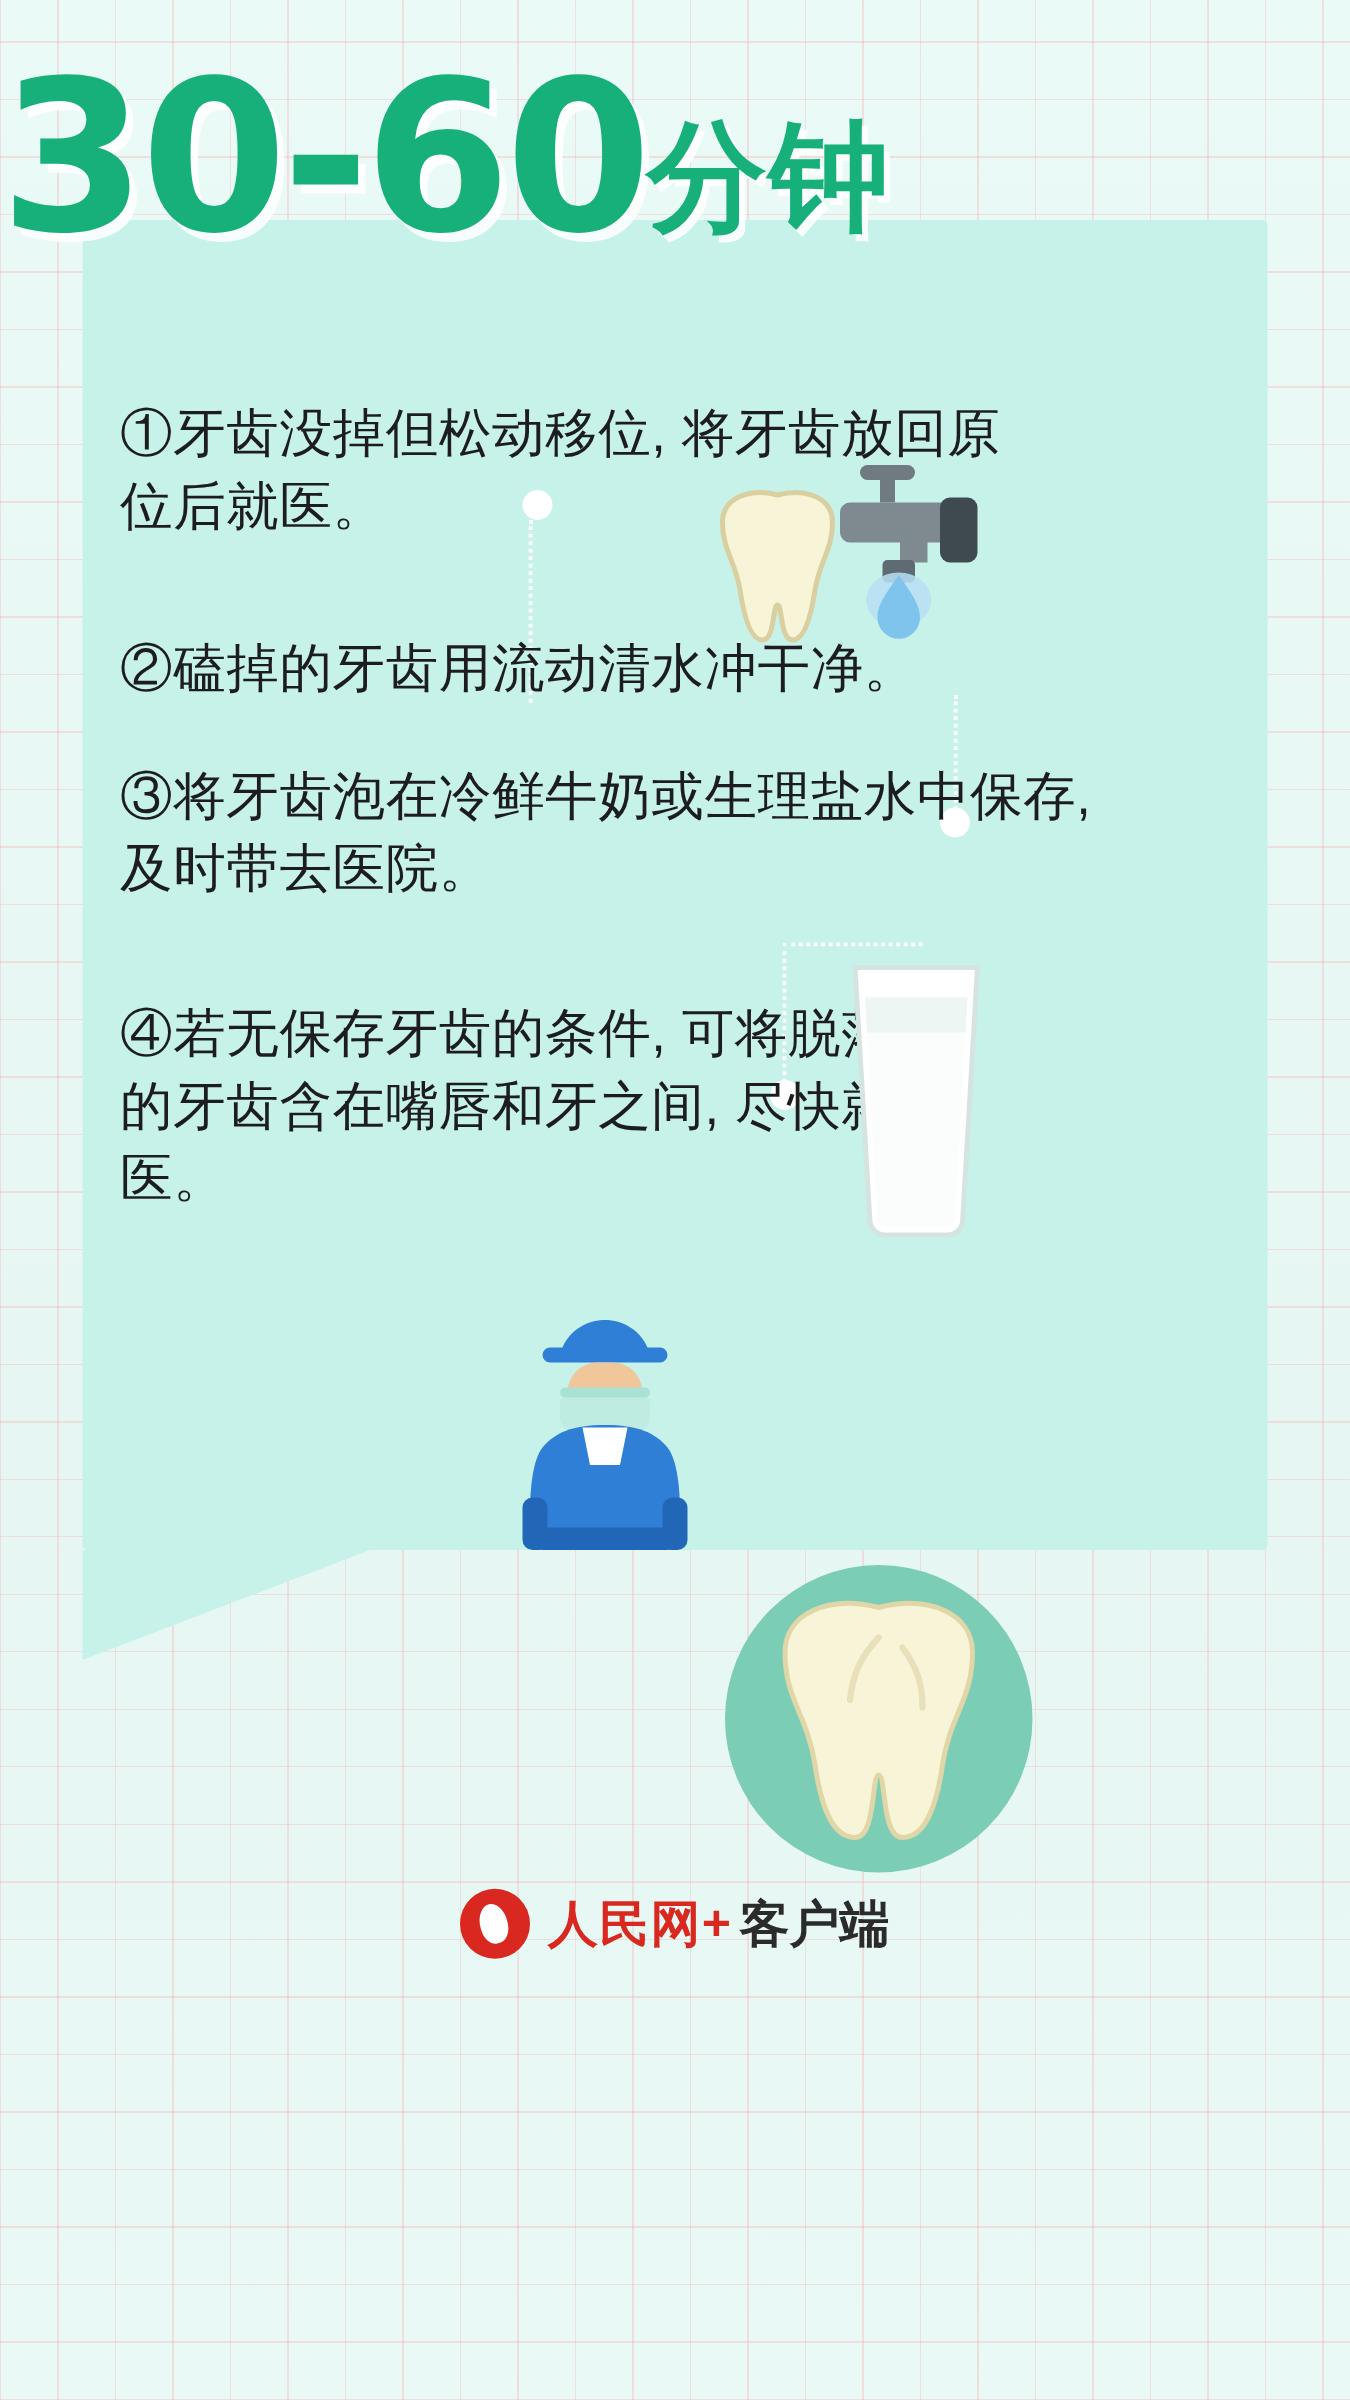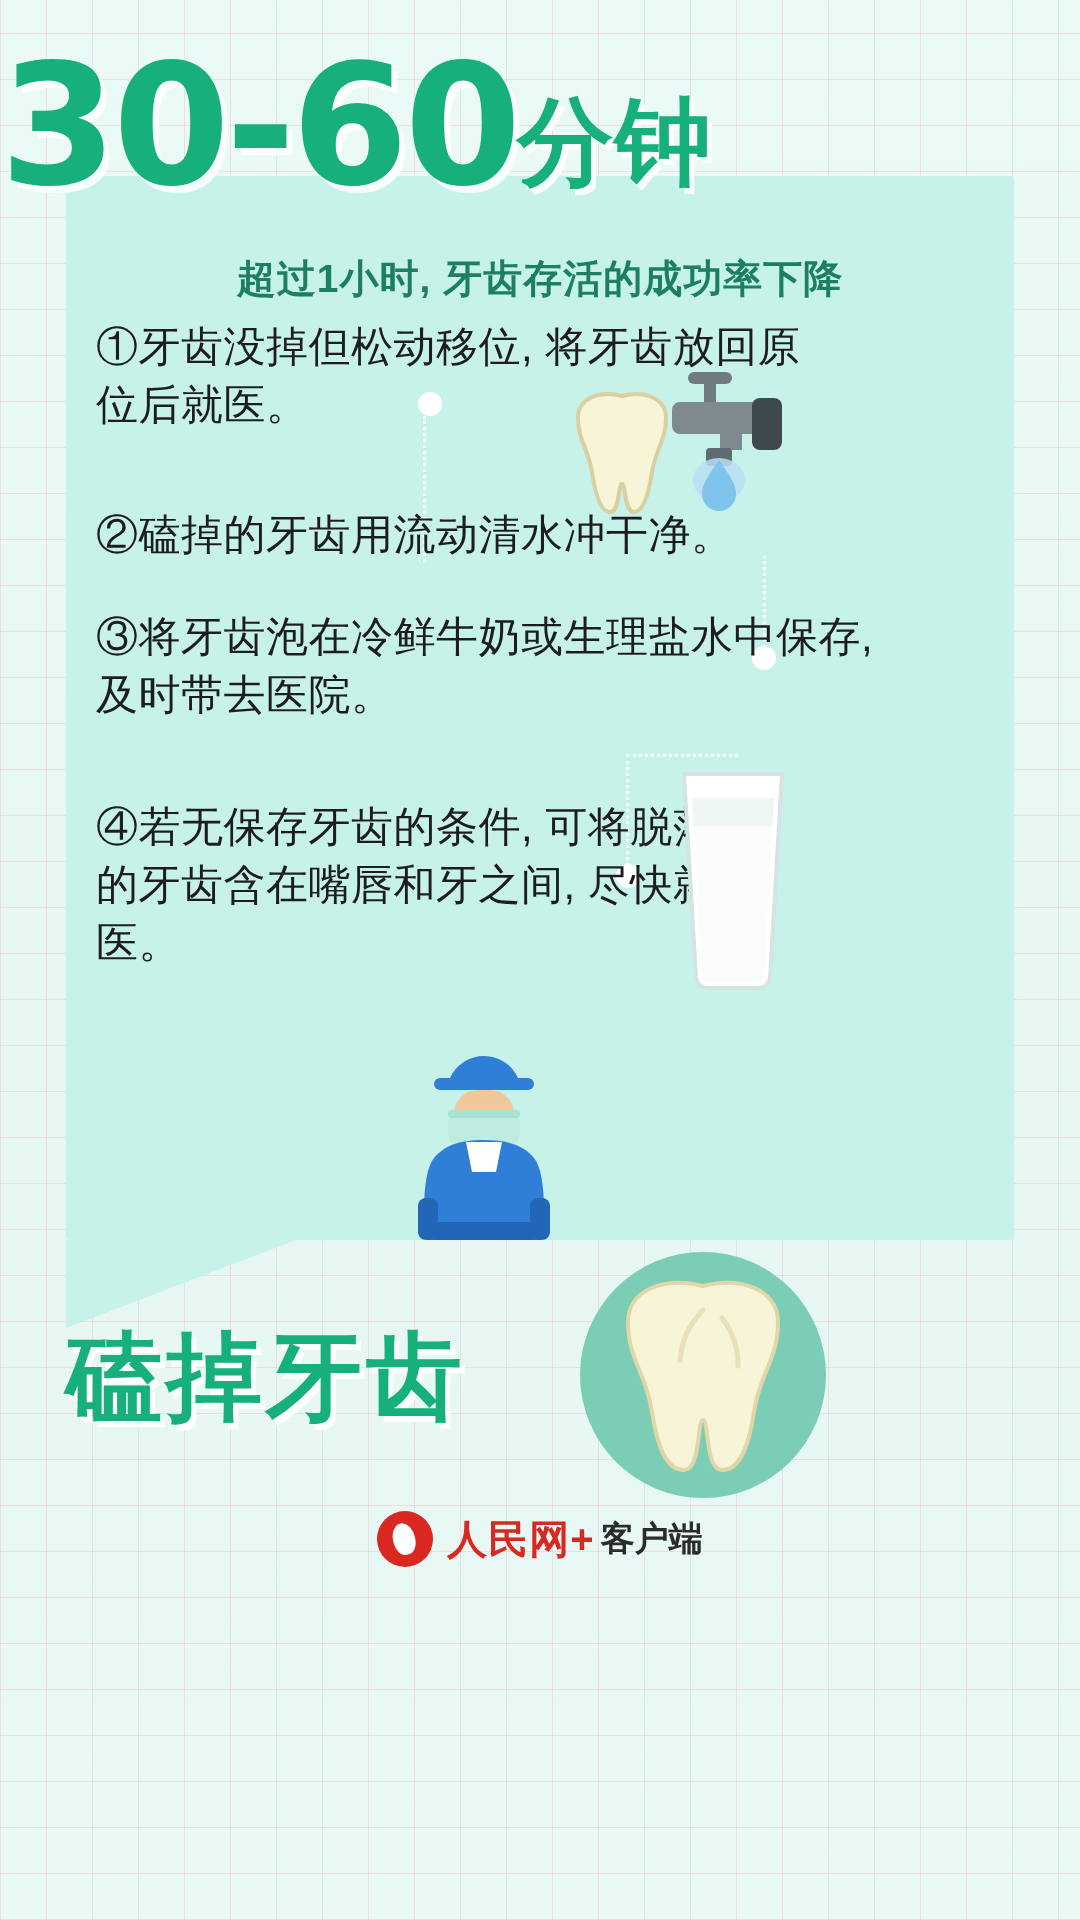--- a/index.html
+++ b/index.html
@@ -231,21 +231,21 @@
     border-radius: 50%;
     background: #d8281f;
   }
   .footer-text {
     font-size: 40px;
     font-weight: bold;
     color: #d8281f;
     letter-spacing: 1px;
   }
   .footer-plus { color: #d8281f; font-weight: bold; }
-  .footer-sub { color: #2b2b2b; font-size: 34px; font-weight: bold; margin-left: 6px; }
+  .footer-sub { color: #2b2b2b; font-size: 40px; font-weight: bold; margin-left: 6px; }
 
   
   .wm {
     position: absolute;
     left: 0; top: 1880px;
     width: 1080px; height: 40px;
     z-index: 1;
   }
 </style>
 </head>
@@ -253,21 +253,20 @@
 
 <div class="poster">
 
   <div class="card"></div>
   <div class="card-tail"></div>
 
   <div class="headline">
     <span class="num">30-60</span><span class="unit">分钟</span>
   </div>
 
-  <div class="subtitle">超过1小时, 牙齿存活的成功率下降</div>
 
   <div class="dots" style="left:418px; top:392px; width:30px; height:170px;">
     <div class="dot" style="left:0; top:0;"></div>
     <div class="line" style="top:24px; height:146px;"></div>
   </div>
   <div class="dots" style="left:758px; top:556px; width:30px; height:120px;">
     <div class="line" style="top:0; height:92px;"></div>
     <div class="dot" style="left:-6px; top:90px;"></div>
   </div>
   <div class="dots" style="left:622px; top:754px; width:130px; height:138px;">
@@ -324,21 +323,20 @@
   </div>
 
   <div class="circle-tooth">
     <svg width="170" height="200" viewBox="0 0 170 200">
       <path d="M10,48 C10,16 46,2 85,12 C124,2 160,16 160,48 C160,86 142,98 136,138 C131,172 122,196 104,196 C87,196 91,146 85,146 C79,146 83,196 66,196 C48,196 39,172 34,138 C28,98 10,86 10,48 Z" fill="#f7f4d8" stroke="#e0d6a8" stroke-width="4"></path>
       <path d="M85,36 C70,52 64,66 62,86" fill="none" stroke="#e8e0b8" stroke-width="5" stroke-linecap="round"></path>
       <path d="M104,44 C116,60 120,74 120,92" fill="none" stroke="#e8e0b8" stroke-width="5" stroke-linecap="round"></path>
     </svg>
   </div>
 
-  <div class="bottom-title">磕掉牙齿</div>
 
   <div class="footer">
     <div class="footer-logo"></div>
     <div class="footer-text">人民网</div>
     <div class="footer-text footer-plus">+</div>
     <div class="footer-sub">客户端</div>
   </div>
 
   <div class="wm"></div>
 </div>

